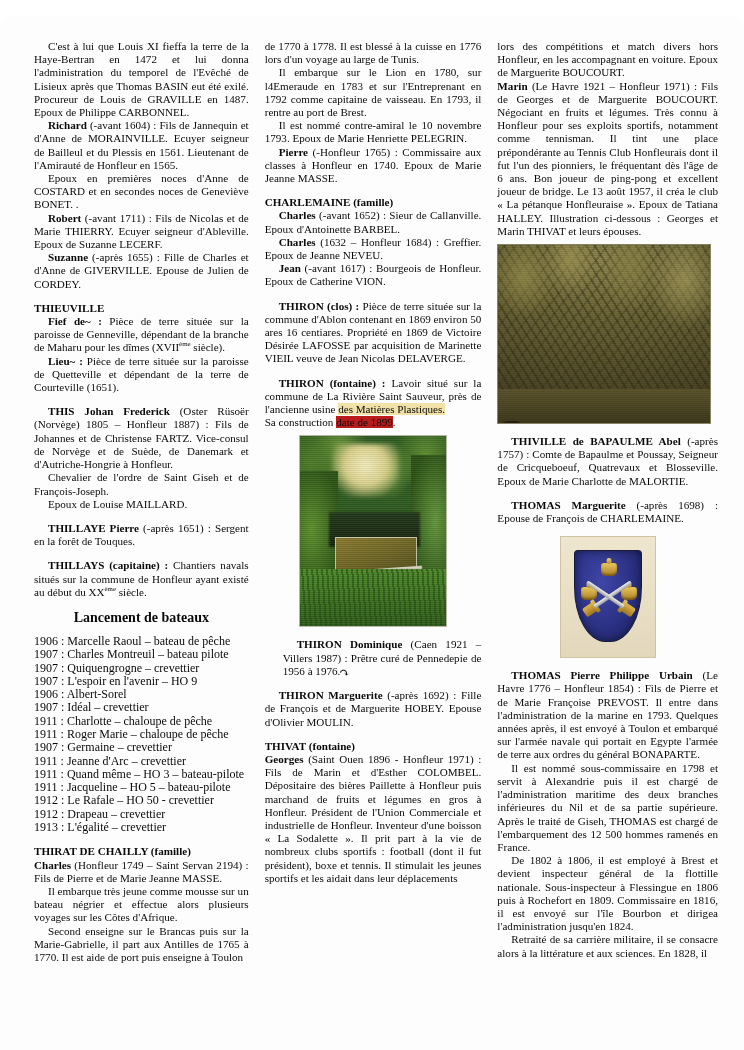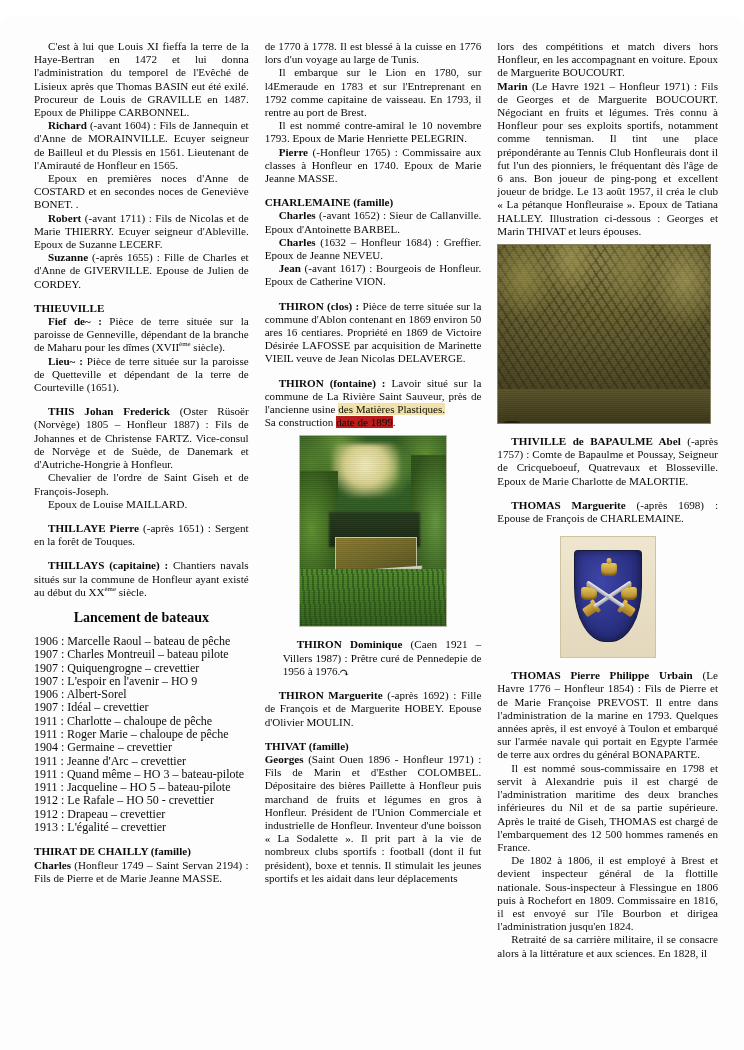--- a/index.html
+++ b/index.html
@@ -292,34 +292,36 @@
 
       <div>
         <p class="boats">1906 : Marcelle Raoul – bateau de pêche</p>
         <p class="boats">1907 : Charles Montreuil – bateau pilote</p>
         <p class="boats">1907 : Quiquengrogne – crevettier</p>
         <p class="boats">1907 : L'espoir en l'avenir – HO 9</p>
         <p class="boats">1906 : Albert-Sorel</p>
         <p class="boats">1907 : Idéal – crevettier</p>
         <p class="boats">1911 : Charlotte – chaloupe de pêche</p>
         <p class="boats">1911 : Roger Marie – chaloupe de pêche</p>
-        <p class="boats">1904 : Germaine – crevettier</p>
+        <p class="boats">1907 : Germaine – crevettier</p>
         <p class="boats">1911 : Jeanne d'Arc – crevettier</p>
         <p class="boats">1911 : Quand même – HO 3 – bateau-pilote</p>
         <p class="boats">1911 : Jacqueline – HO 5 – bateau-pilote</p>
         <p class="boats">1912 : Le Rafale – HO 50 - crevettier</p>
         <p class="boats">1912 : Drapeau – crevettier</p>
         <p class="boats">1913 : L'égalité – crevettier</p>
       </div>
 
       <div class="gap"></div>
 
       <p class="hd">THIRAT DE CHAILLY (famille)</p>
 
       <p class="t"><b>Charles</b><span> (Honfleur 1749 – Saint Servan 2194) : Fils de Pierre et de Marie Jeanne MASSE.</span></p>
+      <p class="t ind">Il embarque très jeune comme mousse sur un bateau négrier et effectue alors plusieurs voyages sur les Côtes d'Afrique.</p>
+      <p class="t ind last-left">Second enseigne sur le Brancas puis sur la Marie-Gabrielle, il part aux Antilles de 1765 à 1770. Il est aide de port puis enseigne à Toulon</p>
 
     </div>
 
     <div class="col c2">
 
       <p class="t">de 1770 à 1778. Il est blessé à la cuisse en 1776 lors d'un voyage au large de Tunis.</p>
       <p class="t ind">Il embarque sur le Lion en 1780, sur l4Emeraude en 1783 et  sur l'Entreprenant en 1792 comme capitaine de vaisseau. En 1793, il rentre au port de Brest.</p>
       <p class="t ind">Il est nommé contre-amiral le 10 novembre 1793. Epoux de Marie Henriette PELEGRIN.</p>
 
       <p class="t ind"><b>Pierre</b><span> (-Honfleur 1765) : Commissaire aux classes à Honfleur en 1740. Epoux de Marie Jeanne MASSE.</span></p>
@@ -366,21 +368,21 @@
         <p class="t ind"><b>THIRON Dominique</b><span> (Caen 1921 – Villers 1987) : Prêtre curé de Pennedepie de 1956 à 1976.</span></p>
         <span class="cursor-mark" style="left:56px; top:27px;">↷</span>
       </div>
 
       <div class="gap"></div>
 
       <p class="t ind"><b>THIRON Marguerite</b><span> (-après 1692) : Fille de François et de Marguerite HOBEY. Epouse d'Olivier MOULIN.</span></p>
 
       <div class="gap"></div>
 
-      <p class="hd">THIVAT (famille)</p>
+      <p class="hd">THIVAT (fontaine)</p>
 
       <p class="t"><b>Georges</b><span> (Saint Ouen 1896 - Honfleur 1971) : Fils de Marin et d'Esther COLOMBEL. Dépositaire des bières Paillette à Honfleur puis marchand de fruits et légumes en gros à Honfleur. Président de l'Union Commerciale et industrielle de Honfleur.  Inventeur d'une boisson « La Sodalette ». Il prit part à la vie de nombreux clubs sportifs : football (dont il fut président), boxe et tennis. Il stimulait les jeunes sportifs et les aidait dans leur déplacements</span></p>
 
     </div>
 
     <div class="col c3">
 
       <p class="t">lors des compétitions et match divers hors Honfleur, en les accompagnant en voiture. Epoux de Marguerite BOUCOURT.</p>
 
       <p class="t"><b>Marin</b><span> (Le Havre 1921 – Honfleur 1971) : Fils de Georges et de Marguerite BOUCOURT. Négociant en fruits et légumes. Très connu à Honfleur pour ses exploits sportifs, notamment comme tennisman. Il tint une place prépondérante au Tennis Club Honfleurais dont il fut l'un des pionniers, le fréquentant dès l'âge de 6 ans. Bon joueur de ping-pong et excellent joueur de bridge. Le 13 août 1957, il créa le club « La pétanque Honfleuraise ». Epoux de Tatiana HALLEY. Illustration ci-dessous : Georges et Marin THIVAT et leurs épouses.</span></p>

